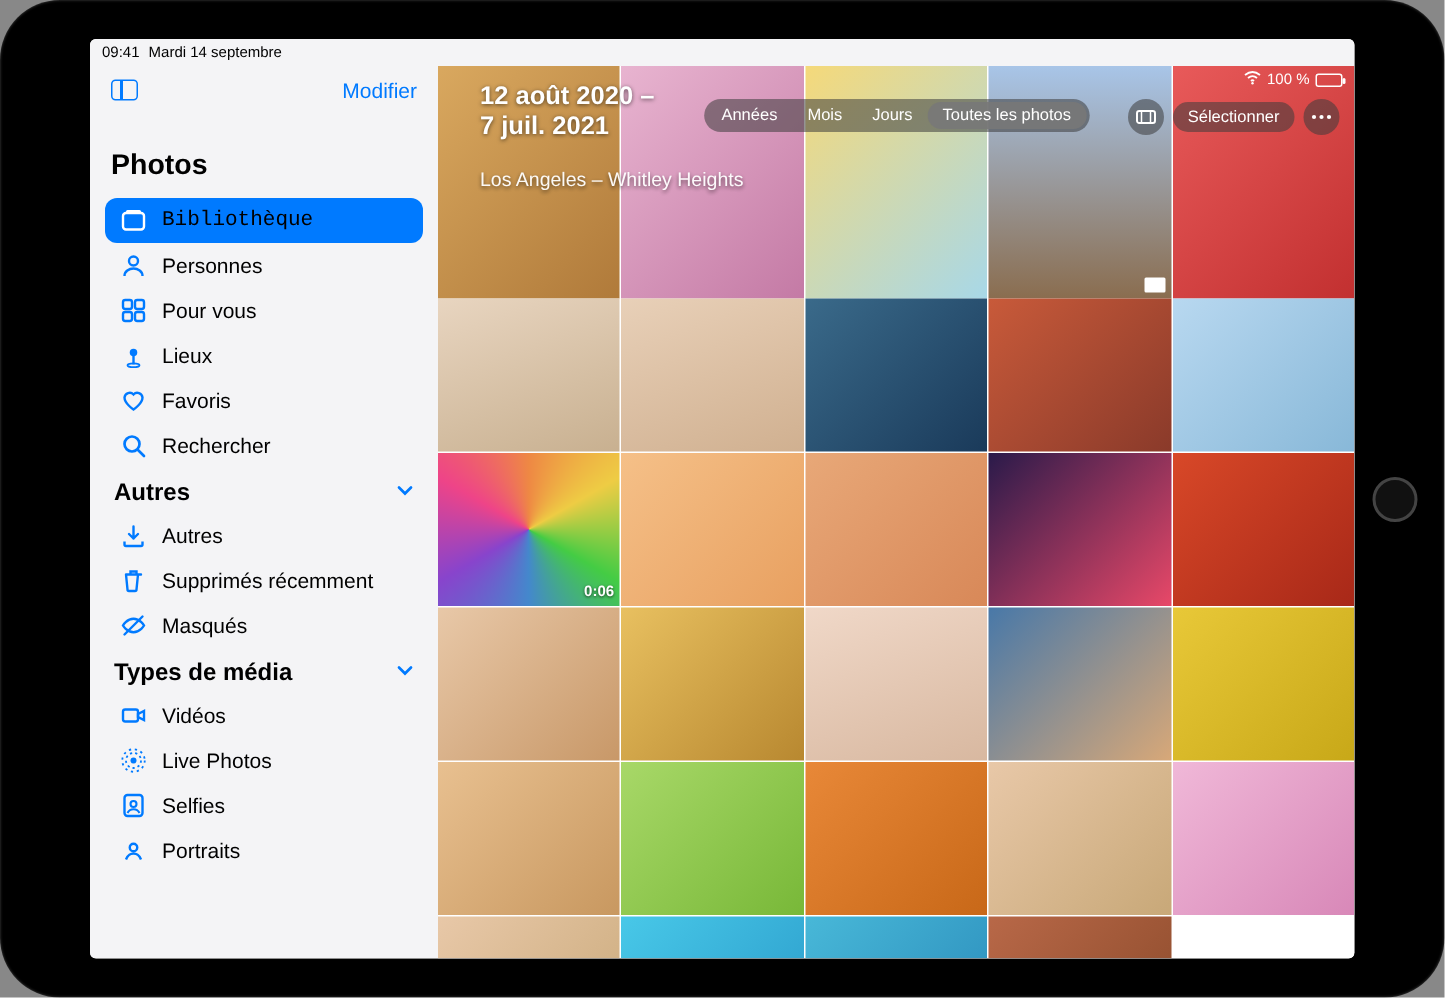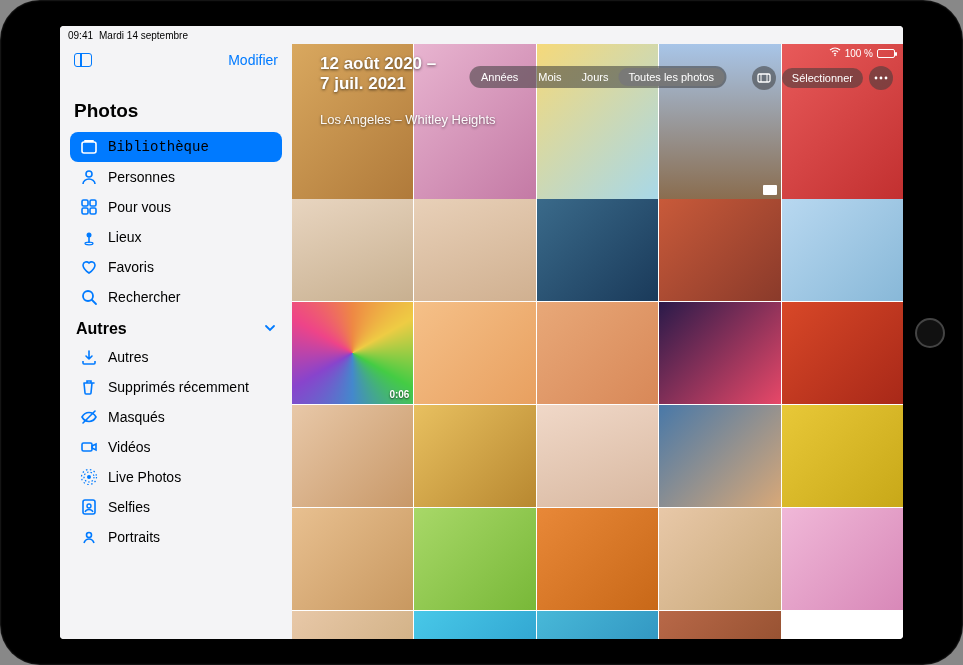--- a/index.html
+++ b/index.html
@@ -252,20 +252,28 @@
               <span class="nav-icon">
                 <svg viewBox="0 0 18 18">
                   <path d="M2 9s2.5-4.5 7-4.5S16 9 16 9s-2.5 4.5-7 4.5S2 9 2 9z" stroke="#007aff" stroke-width="1.6" fill="none"></path>
                   <path d="M3 15L15 3" stroke="#007aff" stroke-width="1.6" stroke-linecap="round"></path>
                 </svg>
               </span>
               <span>Masqués</span>
             </div>
           </div>
 
+        <div class="section-header">
+          <span>Types de média</span>
+          <span class="chevron">
+            <svg width="12" height="12" viewBox="0 0 12 12">
+                <path d="M2 4l4 4 4-4" stroke="#007aff" stroke-width="1.8" fill="none" stroke-linecap="round"></path>
+              </svg>
+          </span>
+        </div>
         <div id="media-list">
             <div class="nav-item">
               <span class="nav-icon">
                 <svg viewBox="0 0 18 18">
                   <rect x="2" y="5" width="10" height="8" rx="1.5" stroke="#007aff" stroke-width="1.6" fill="none"></rect>
                   <path d="M12 8l4-2v6l-4-2z" stroke="#007aff" stroke-width="1.6" fill="none"></path>
                 </svg>
               </span>
               <span>Vidéos</span>
             </div>

